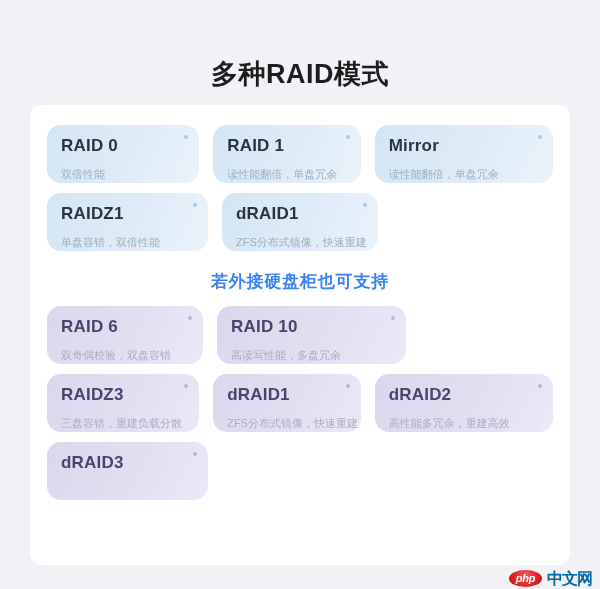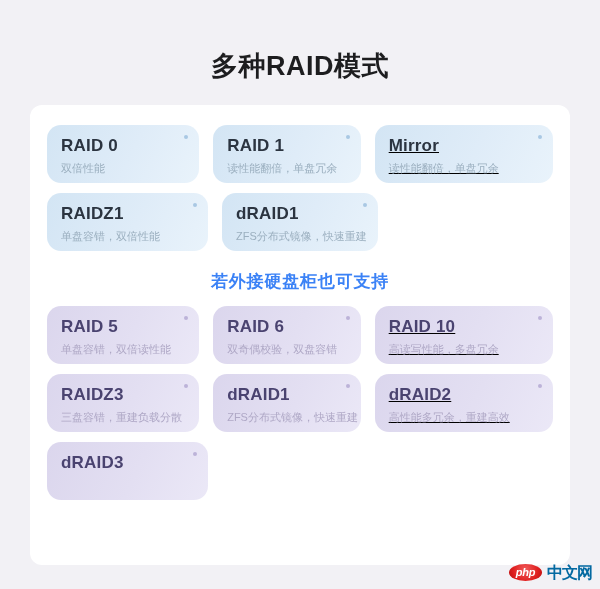--- a/index.html
+++ b/index.html
@@ -14,21 +14,21 @@
     overflow: hidden;
     position: relative;
   }
 
   #page-title {
     text-align: center;
     font-size: 27px;
     font-weight: bold;
     color: #1d1d1f;
     letter-spacing: 0.5px;
-    margin: 8px;
+    margin: 16px;
     padding-top: 42px;
     line-height: 1.2;
   }
 
   #panel {
     position: absolute;
     left: 30px;
     top: 105px;
     width: 540px;
     height: 460px;
@@ -66,21 +66,21 @@
     font-size: 17px;
     font-weight: bold;
     line-height: 20px;
     letter-spacing: 0.2px;
     white-space: nowrap;
   }
 
   .card .desc {
     font-size: 11px;
     line-height: 16px;
-    margin-top: 4px;
+    margin-top: 10px;
     white-space: nowrap;
   }
 
   
   .card.blue {
     background: linear-gradient(115deg, #d3e5f4 0%, #dfecf8 55%, #e9f3fb 100%);
   }
   .card.blue .title { color: #2b3440; }
   .card.blue .desc  { color: #9bafbf; }
   .card.blue .dot   { background: #a9c8e3; }
@@ -89,38 +89,38 @@
   .card.purple {
     background: linear-gradient(115deg, #dbd6ed 0%, #e3dff2 55%, #ebe8f7 100%);
   }
   .card.purple .title { color: #4a4370; }
   .card.purple .desc  { color: #afa8c6; }
   .card.purple .dot   { background: #bcb3d8; }
 
   
   .col-1 { width: 161px; }
   .col-2 { width: 156px; }
-  .col-3 { width: 189px; text-decoration: underline; }
+  .col-3 { width: 189px; }
 
   .spacer-top { height: 20px; }
 
   #section-divider {
     text-align: center;
     font-size: 17px;
     font-weight: bold;
     color: #3b82f6;
     letter-spacing: 0.8px;
     padding: 9px 0 13px 0;
   }
 
   
   #watermark {
     position: absolute;
     right: 8px;
-    bottom: 8px;
+    bottom: 2px;
     display: flex;
     align-items: center;
     gap: 5px;
     margin-left: 28px;
   }
   #watermark .php-badge {
     width: 33px;
     height: 17px;
     border-radius: 50%;
     background: radial-gradient(circle at 50% 32%, #f05b5b 0%, #e02020 60%, #b60d0d 100%);
@@ -184,25 +184,20 @@
       </div>
     </div>
 
   </div>
 
   <div id="section-divider">若外接硬盘柜也可支持</div>
 
   <div>
 
     <div class="row">
-      <div class="card purple col-1">
-        <span class="dot"></span>
-        <div class="title">RAID 5</div>
-        <div class="desc">单盘容错，双倍读性能</div>
-      </div>
       <div class="card purple col-2">
         <span class="dot"></span>
         <div class="title">RAID 6</div>
         <div class="desc">双奇偶校验，双盘容错</div>
       </div>
       <div class="card purple col-3">
         <span class="dot"></span>
         <div class="title">RAID 10</div>
         <div class="desc">高读写性能，多盘冗余</div>
       </div>

